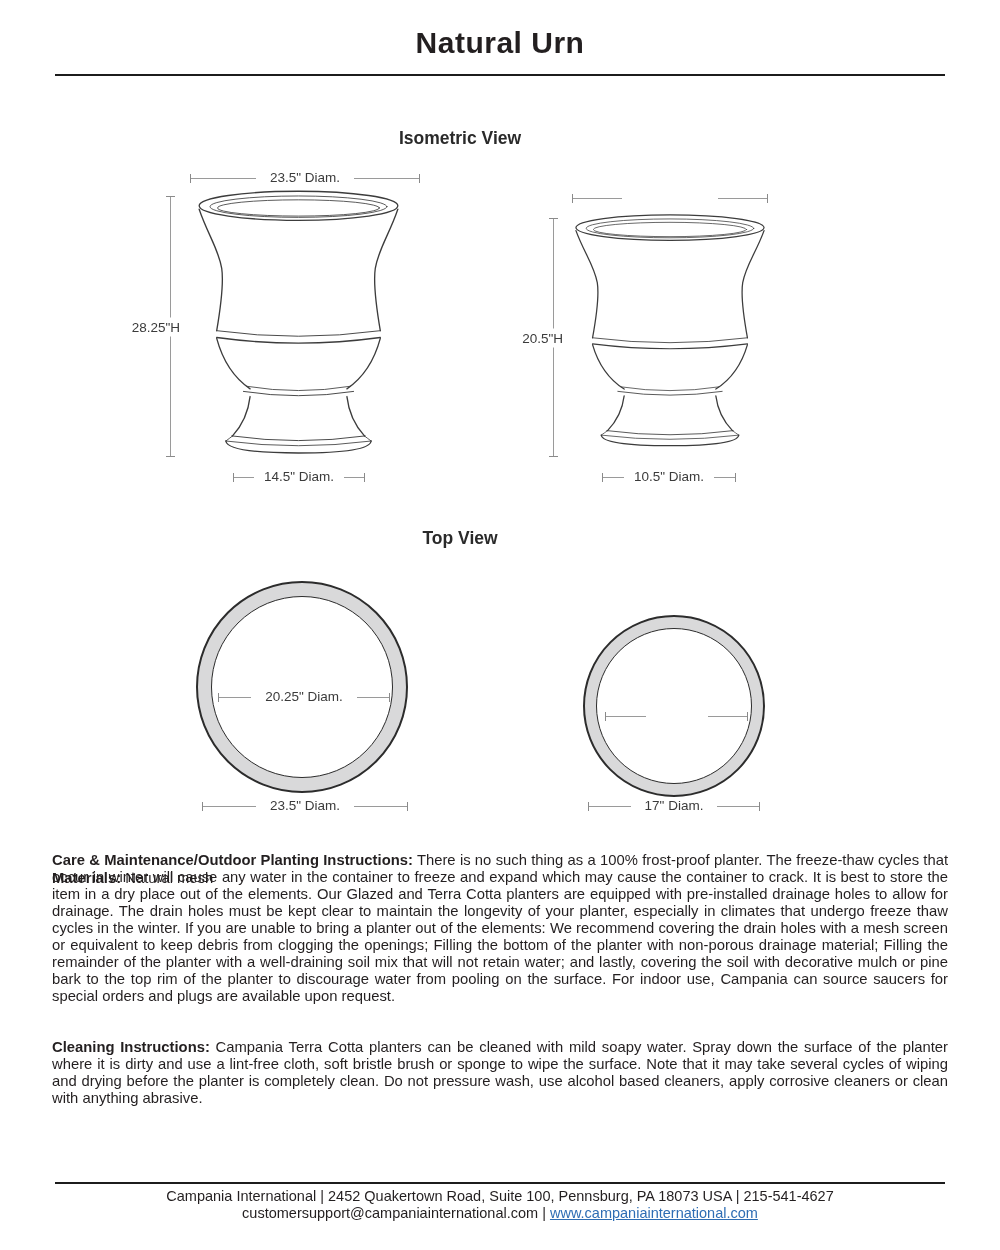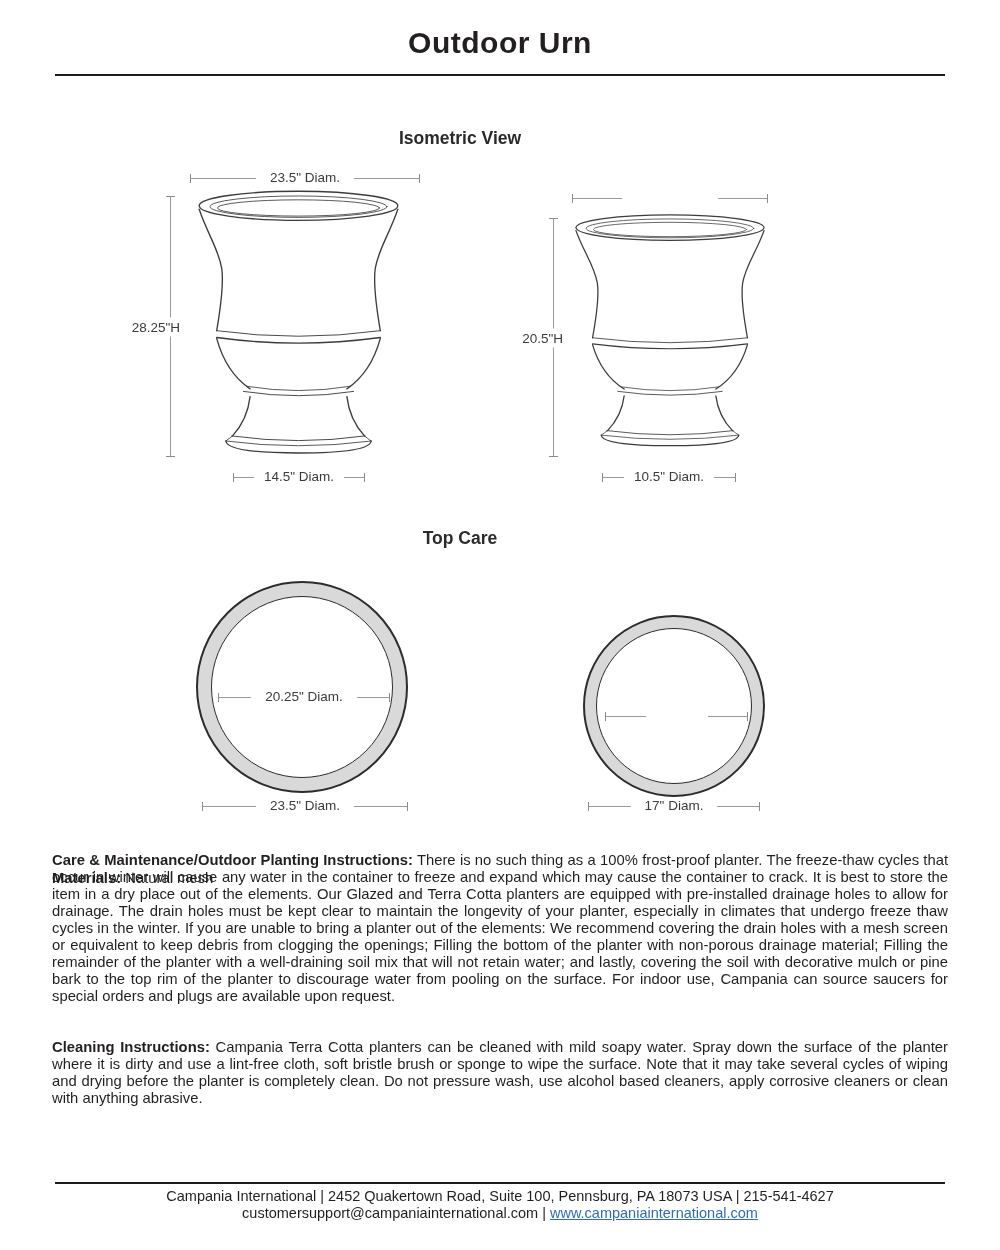--- a/index.html
+++ b/index.html
@@ -52,21 +52,21 @@
   .footer-line{position:absolute;left:0;width:1000px;text-align:center;font-size:14.5px;color:#231f20;}
   .footer-line1{top:1188px;}
   .footer-line2{top:1205px;}
   .footer-link{color:#2e6db4;text-decoration:underline;cursor:pointer;text-align:right;}
 </style>
 </head>
 <body>
 
 <div class="page">
 
-  <div class="page-title">Outdoor Urn</div>
+  <div class="page-title">Natural Urn</div>
   <div class="title-rule"></div>
 
   <div class="section-heading heading-iso">Isometric View</div>
 
   <svg width="0" height="0" style="position:absolute">
     <defs>
       <g id="urn-shape" stroke="#3c3c3c" fill="none" stroke-width="1.6" stroke-linecap="round">
         <ellipse cx="124" cy="22" rx="119" ry="17"></ellipse>
         <ellipse cx="124" cy="23" rx="106" ry="12.5" stroke-width="1"></ellipse>
         <ellipse cx="124" cy="24.5" rx="97" ry="9.5" stroke-width="1"></ellipse>
@@ -135,21 +135,21 @@
   </div>
 
   <div class="dim dim-h" style="left:602px;top:470px;width:134px;">
     <span class="tick"></span>
       <span class="seg"></span>
     <span class="dim-label" style="padding:0 10px;">10.5" Diam.</span>
     <span class="seg"></span>
       <span class="tick"></span>
   </div>
 
-  <div class="section-heading heading-top">Top Care</div>
+  <div class="section-heading heading-top">Top View</div>
 
   <div class="ring-outer ring-large-outer">
     <div class="ring-inner ring-large-inner"></div>
   </div>
   <div class="dim dim-h" style="left:218px;top:690px;width:172px;">
     <span class="tick"></span>
       <span class="seg"></span>
     <span class="dim-label">20.25" Diam.</span>
     <span class="seg"></span>
       <span class="tick"></span>

